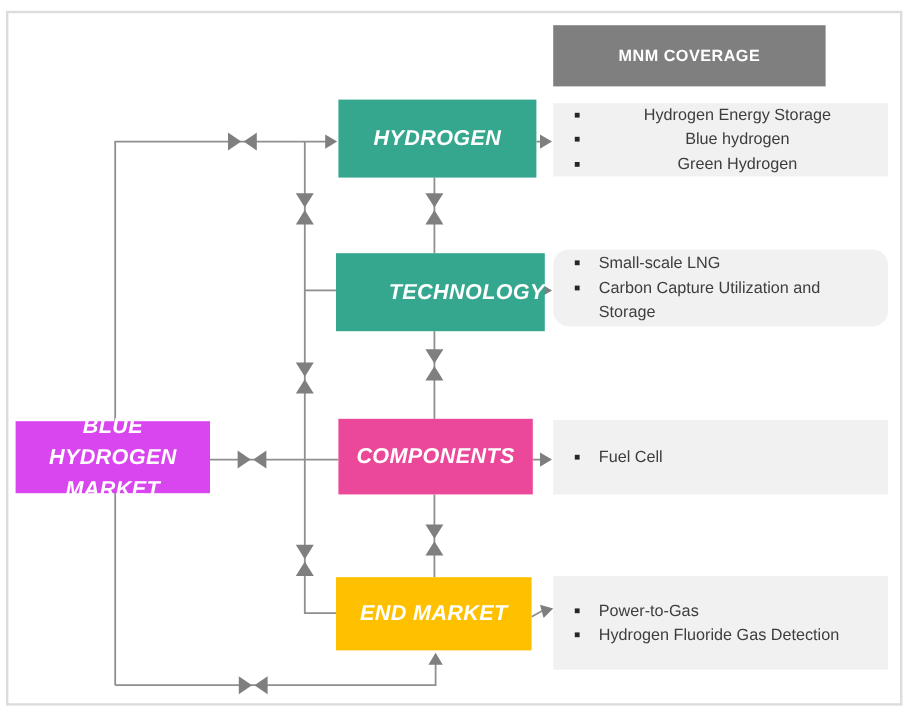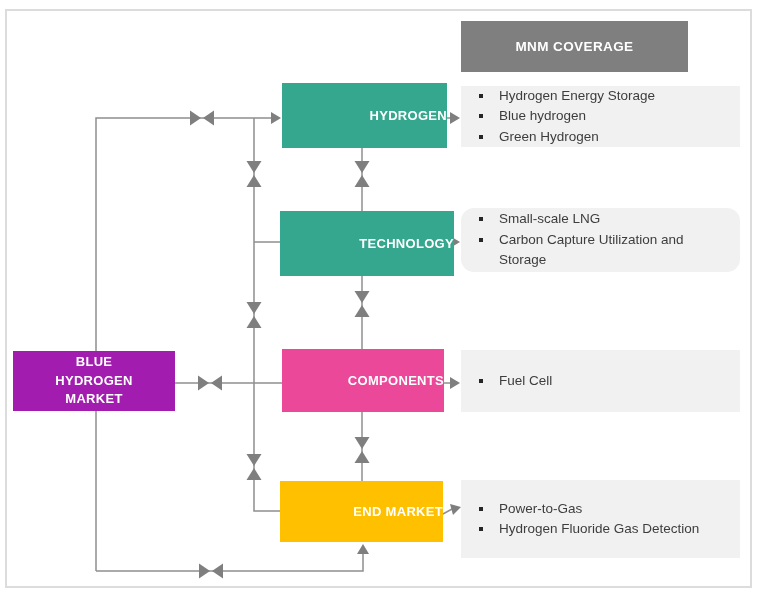--- a/index.html
+++ b/index.html
@@ -20,32 +20,33 @@
   }
   .connectors {
     position: absolute;
     left: 0; top: 0;
     width: 757px; height: 596px;
   }
   .node {
     position: absolute;
     display: flex;
     align-items: center;
-    justify-content: flex-end;
+    justify-content: center;
     color: #ffffff;
     font-weight: bold;
-    font-size: 13px;
+    font-size: 18px;
     letter-spacing: 0.3px;
     text-align: center;
+    font-style: italic;
   }
   .box-hydrogen   { left: 282px; top:  83px; width: 165px; height: 65px; background: #35A78E; }
   .box-technology { left: 280px; top: 211px; width: 130px; height: 65px; background: #35A78E; padding-left: 44px; }
   .box-components { left: 282px; top: 349px; width: 162px; height: 63px; background: #ec4899; }
   .box-endusers   { left: 280px; top: 481px; width: 163px; height: 61px; background: #FFC000; }
-  .box-market     { left:  13px; top: 351px; width: 162px; height: 60px; background: #a21caf;
+  .box-market     { left:  13px; top: 351px; width: 162px; height: 60px; background: #d946ef;
                     line-height: 1.45; padding: 0 24px; box-sizing: border-box; }
   .mnm-header {
     position: absolute;
     left: 461px; top: 21px;
     width: 227px; height: 51px;
     background: #7F7F7F;
     color: #ffffff;
     font-weight: bold;
     font-size: 13.5px;
     letter-spacing: 0.4px;
@@ -59,21 +60,21 @@
     width: 279px;
     background: #F1F1F1;
     box-sizing: border-box;
     padding: 6px 10px 6px 16px;
     display: flex;
     flex-direction: column;
     justify-content: center;
     color: #3D3D3D;
     font-size: 13.5px;
   }
-  .list-hydrogen   { top:  86px; height: 61px; }
+  .list-hydrogen   { top:  86px; height: 61px; text-align: center; }
   .list-technology { top: 208px; height: 64px; border-radius: 13px; }
   .list-components { top: 350px; height: 62px; }
   .list-endusers   { top: 480px; height: 78px; }
   .li {
     display: flex;
     align-items: flex-start;
     line-height: 20.5px;
   }
   .blt {
     flex: 0 0 auto;

